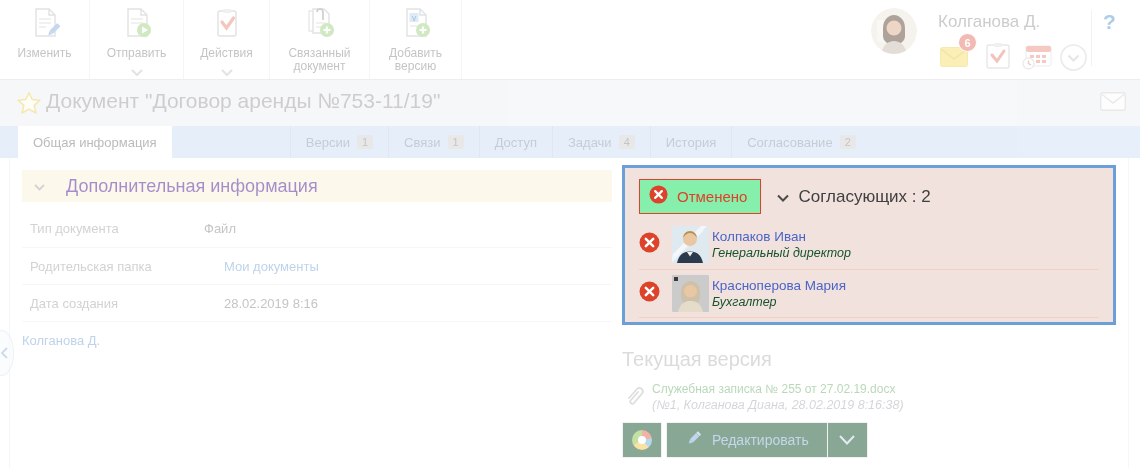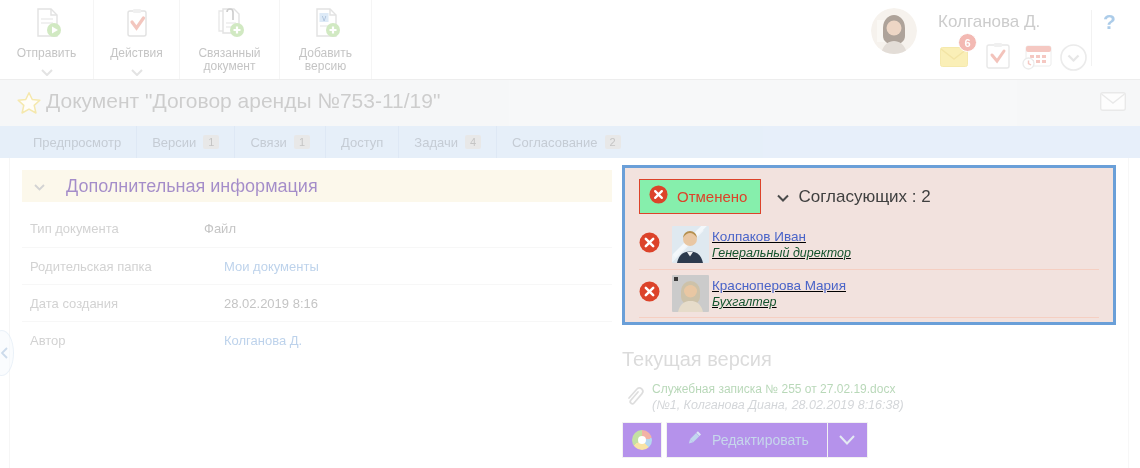--- a/index.html
+++ b/index.html
@@ -75,53 +75,69 @@
   
   .approval { position:absolute; left:622px; top:7px; width:494px; height:160px;
     background:#f2e2de; border:3px solid #6a9fd8; }
   .status-row { display:flex; align-items:center; padding:11px 14px 6px 14px; }
   .status-badge { display:inline-flex; align-items:center; background:#86efac;
     border:1px solid #dc432a; padding:5px 13px 5px 9px; cursor:default; }
   .status-badge .txt { color:#dc432a; font-size:15px; margin-left:9px; }
   .sum-chev { margin-left:16px; cursor:pointer; }
   .sum-txt { margin-left:9px; font-size:17px; color:#404040; }
   .approvers { padding:0 14px; }
-  .app-row { display:flex; align-items:center; height:49px; border-top:1px solid #f5cfc2;text-decoration:underline; }
+  .app-row { display:flex; align-items:center; height:49px; border-top:1px solid #f5cfc2; }
   .app-row:first-child { border-top:none; }
   .app-row.last-sep { border-bottom:1px solid #f5cfc2; }
   .app-avatar { width:37px; height:37px; margin-left:12px; overflow:hidden; border-radius:1px; }
   .app-texts { margin-left:3px; }
   .app-name { font-size:13.5px; color:#4a64c8; cursor:pointer; }
   .app-role { font-size:12.5px; color:#14532d; font-style:italic; margin-top:2px; }
 
   
   .version { position:absolute; left:622px; top:190px; width:494px; }
   .ver-title { font-size:20px; color:#b8b8b8; }
   .file-row { display:flex; margin-top:11px; }
   .file-texts { margin-left:6px; }
   .file-link { font-size:12px; color:#74b274; cursor:pointer; }
   .file-meta { font-size:12.5px; color:#a9aeb4; font-style:italic; margin-top:2px; }
   .ver-buttons { display:flex; margin-top:10px; }
-  .vbtn { height:36px; background:#6d28d9; border:1px solid #e6e6e6; display:flex;
+  .vbtn { height:36px; background:#14532d; border:1px solid #e6e6e6; display:flex;
     align-items:center; justify-content:center; cursor:pointer; }
   .vbtn-app { width:40px; margin-right:4px; }
   .vbtn-edit { padding:0 18px; }
   .vbtn-edit .lbl { font-size:14px; color:#8fb0d8; margin-left:9px; }
   .vbtn-drop { width:40px; border-left:none; }
   .colorwheel { width:20px; height:20px; border-radius:50%;
     background:conic-gradient(#e66a50 0 22%, #6fb3e0 22% 38%, #f2c94c 38% 66%, #8bc34a 66% 100%); }
   .colorwheel .hole { position:relative; left:6px; top:6px; width:8px; height:8px;
     border-radius:50%; background:#fff; }
 </style>
 </head>
 <body>
 
 <div class="toolbar dim">
   <div class="tb-buttons">
 
+    <div class="tb-btn w90">
+      <span>
+        <svg width="34" height="34" viewBox="0 0 34 34">
+          <path d="M8 3 h13 l6 6 v21 h-19 z" fill="#fff" stroke="#c6c6c6" stroke-width="1.4"></path>
+          <path d="M21 3 v6 h6" fill="none" stroke="#c6c6c6" stroke-width="1.4"></path>
+          <line x1="11" y1="13" x2="23" y2="13" stroke="#dedede" stroke-width="1.6"></line>
+          <line x1="11" y1="17" x2="23" y2="17" stroke="#dedede" stroke-width="1.6"></line>
+          <line x1="11" y1="21" x2="18" y2="21" stroke="#dedede" stroke-width="1.6"></line>
+          <g transform="rotate(45 25 24)">
+            <rect x="23" y="16" width="4.6" height="11" rx="1" fill="#8ab4e4"></rect>
+            <path d="M23 27 l2.3 4 2.3 -4 z" fill="#8ab4e4"></path>
+          </g>
+        </svg>
+      </span>
+      <span class="lbl">Изменить</span>
+    </div>
 
     <div class="tb-btn w94">
       <span>
         <svg width="34" height="34" viewBox="0 0 34 34">
           <path d="M8 3 h13 l6 6 v21 h-19 z" fill="#fff" stroke="#c6c6c6" stroke-width="1.4"></path>
           <path d="M21 3 v6 h6" fill="none" stroke="#c6c6c6" stroke-width="1.4"></path>
           <line x1="11" y1="13" x2="23" y2="13" stroke="#dedede" stroke-width="1.6"></line>
           <line x1="11" y1="17" x2="23" y2="17" stroke="#dedede" stroke-width="1.6"></line>
           <circle cx="24" cy="24" r="7" fill="#a5d487"></circle>
           <path d="M22 20.5 l6 3.5 -6 3.5 z" fill="#fff"></path>
@@ -246,37 +262,43 @@
   <span class="page-title">Документ "Договор аренды №753-11/19"</span>
   <span class="title-mail">
     <svg width="26" height="19" viewBox="0 0 26 19">
       <rect x="0.7" y="0.7" width="24.6" height="17.6" rx="2" fill="#fdfdfd" stroke="#d5d5d5" stroke-width="1.4"></rect>
       <path d="M1.5 2 L13 11 L24.5 2" fill="none" stroke="#d5d5d5" stroke-width="1.4"></path>
     </svg>
   </span>
 </div>
 
 <div class="tab-row dim">
+  <div class="tab active">
+    <span>Общая информация</span>
+  </div>
   <div class="tab">
     <span>Предпросмотр</span>
   </div>
   <div class="tab">
     <span>Версии</span>
     <span class="tab-count">1</span>
   </div>
   <div class="tab">
     <span>Связи</span>
     <span class="tab-count">1</span>
   </div>
   <div class="tab">
     <span>Доступ</span>
   </div>
   <div class="tab">
     <span>Задачи</span>
     <span class="tab-count">4</span>
+  </div>
+  <div class="tab">
+    <span>История</span>
   </div>
   <div class="tab">
     <span>Согласование</span>
     <span class="tab-count">2</span>
   </div>
 </div>
 
 <div class="content">
   <div class="left-rail dim"></div>
   <div class="right-rail dim"></div>
@@ -303,21 +325,20 @@
       </div>
       <div class="frow">
         <span class="flabel">Родительская папка</span>
         <span class="fvalue link">Мои документы</span>
       </div>
       <div class="frow">
         <span class="flabel">Дата создания</span>
         <span class="fvalue">28.02.2019 8:16</span>
       </div>
       <div class="frow">
-        <span class="flabel">Автор</span>
         <span class="fvalue link">Колганова Д.</span>
       </div>
     </div>
   </div>
 
   <div class="approval">
     <div class="status-row">
       <span class="status-badge">
         <span>
           <svg width="19" height="19" viewBox="0 0 20 20">

